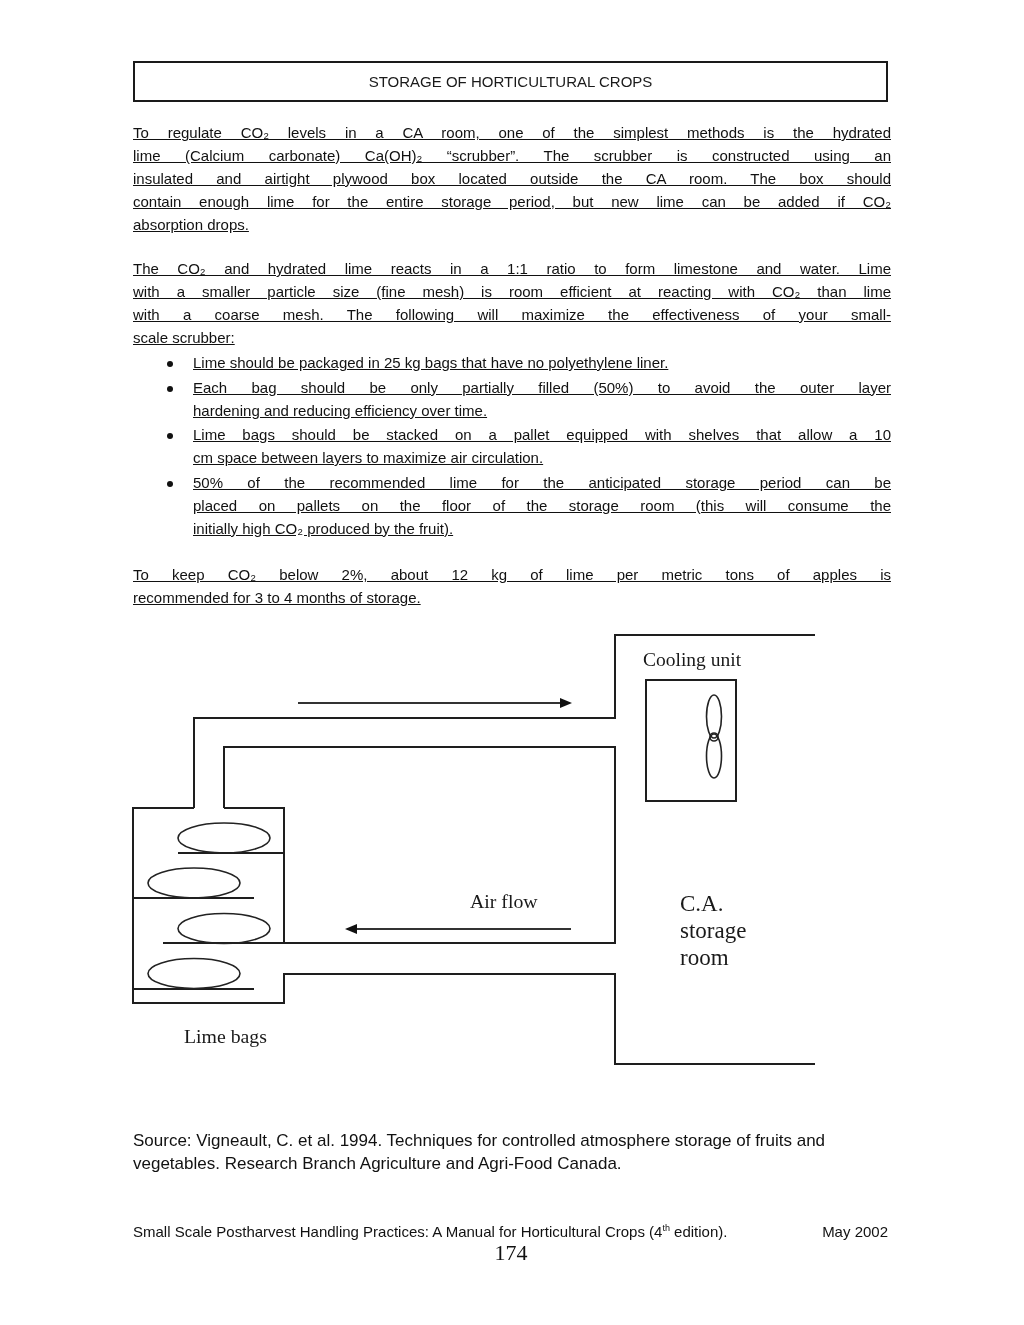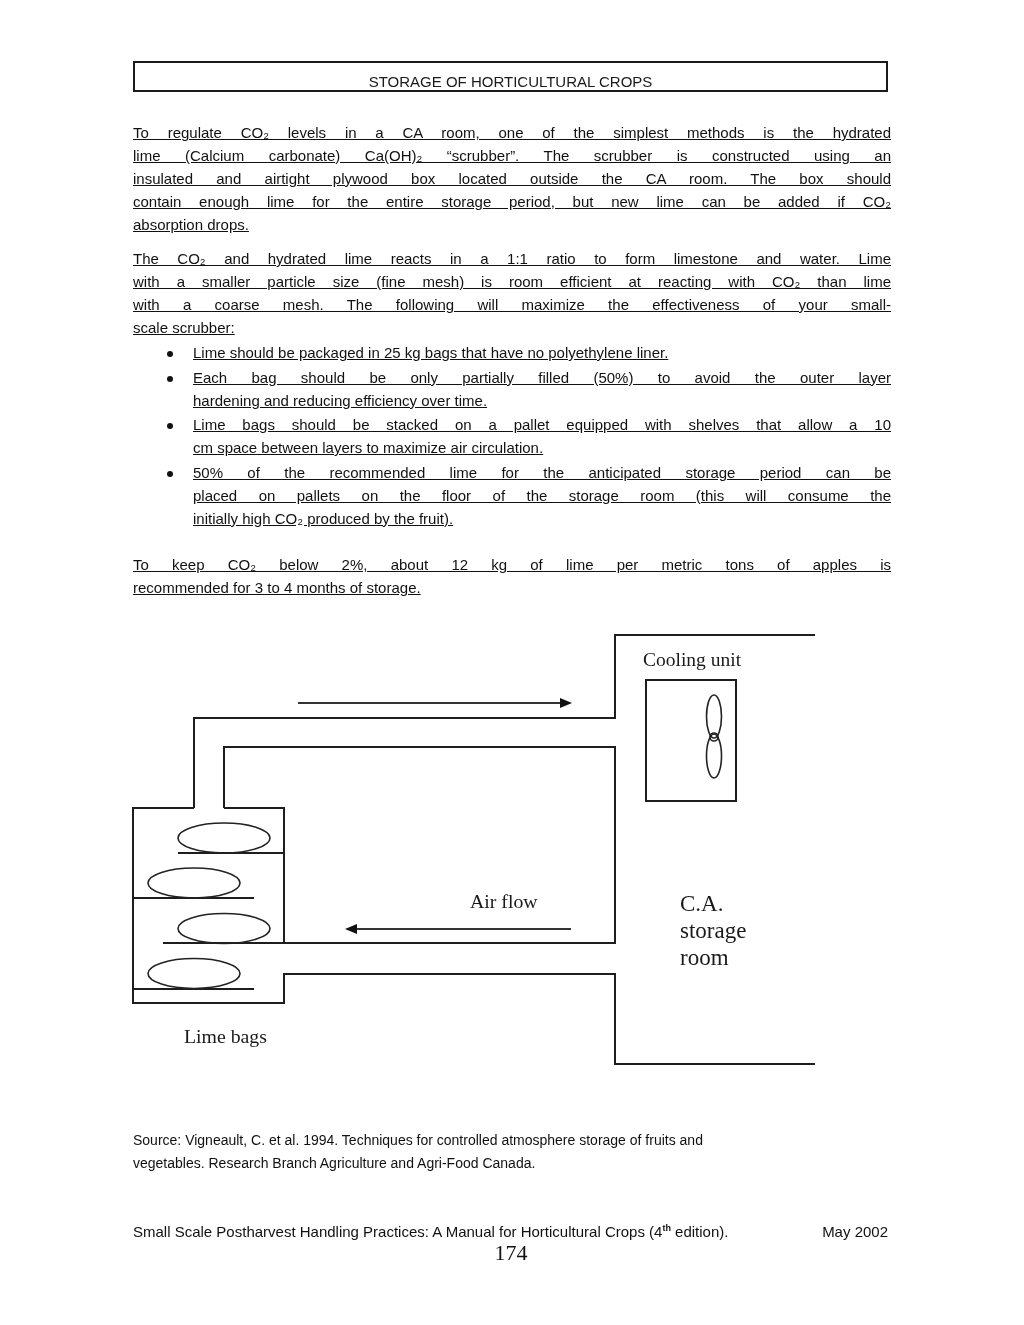--- a/index.html
+++ b/index.html
@@ -1,61 +1,61 @@
 <!DOCTYPE html>
 <html><head>
   <meta charset="utf-8">
   <style>
     html, body { margin: 0; padding: 0; background: #ffffff; }
     body { width: 1024px; height: 1325px; position: relative; overflow: hidden; color: #111111; }
     .sans { font-family: "Liberation Sans", "DejaVu Sans", sans-serif; }
     .serif { font-family: "Liberation Serif", "DejaVu Serif", serif; }
 
     #running-header {
-      position: absolute; left: 133px; top: 61px; width: 755px; height: 31px;
+      position: absolute; left: 133px; top: 61px; width: 755px; height: 41px;
       box-sizing: border-box; border: 2px solid #1a1a1a;
-      display: flex; align-items: flex-end; justify-content: center;
+      display: flex; align-items: center; justify-content: center;
       font-size: 15px; letter-spacing: 0; color: #1a1a1a;
     }
 
     #body-text {
       position: absolute; left: 133px; top: 121px; width: 758px;
       font-size: 15px;
       text-decoration: underline;
     }
     .ln { height: 23px; line-height: 23px; white-space: normal; overflow: visible; }
     .j { text-align: justify; text-align-last: justify; }
     .l { text-align: left; text-align-last: left; white-space: nowrap; }
-    .para + .para { margin-top: 11px; }
+    .para + .para { margin-top: 21px; }
     #bullet-list { margin-top: 2px; padding-left: 60px; }
     .bullet-item { position: relative; }
     .bullet-item + .bullet-item { margin-top: 1.5px; }
     .bullet-dot {
       position: absolute; left: -26px; top: 10px; width: 6px; height: 6px;
       border-radius: 50%; background: #111111;
     }
     #para-3 { margin-top: 23.5px !important; }
 
     #figure { position: absolute; left: 0; top: 0; width: 1024px; height: 1325px; }
     #figure .wall { fill: none; stroke: #1e1e1e; stroke-width: 2; }
     #figure .thin { fill: none; stroke: #222222; stroke-width: 1.6; }
     #figure .arrow-line { stroke: #333333; stroke-width: 2; }
     #figure .arrow-head { fill: #111111; }
     #figure text { font-family: "Liberation Serif", "DejaVu Serif", serif; fill: #1a1a1a; }
 
     #source-text {
-      position: absolute; left: 133px; top: 1129px; width: 758px; font-size: 14px;
+      position: absolute; left: 133px; top: 1129px; width: 758px; font-size: 17px;
     }
 
     #footer {
       position: absolute; left: 133px; top: 1223px; width: 755px; height: 18px;
       display: flex; justify-content: space-between; align-items: baseline;
       font-size: 15px; line-height: 18px; color: #111111;
     }
-    #footer sup { font-size: 9px; vertical-align: 6px; line-height: 0; font-weight: bold; }
+    #footer sup { font-size: 9px; vertical-align: 6px; line-height: 0; }
     #page-number {
       position: absolute; left: 0; top: 1242px; width: 1022px; text-align: center;
       font-size: 22px; line-height: 22px;
     }
   </style>
 </head>
 <body>
 
 <div id="running-header" class="sans">
   <span>STORAGE OF HORTICULTURAL CROPS</span>

